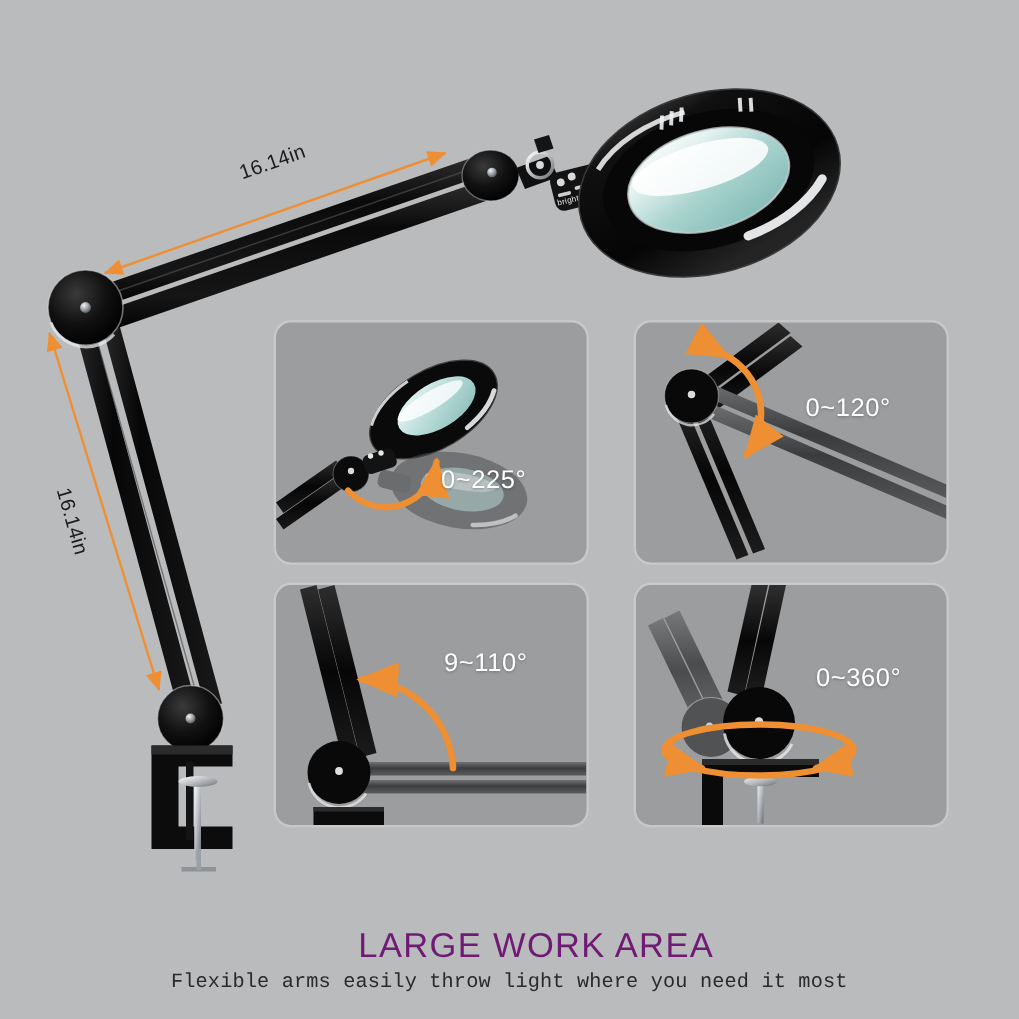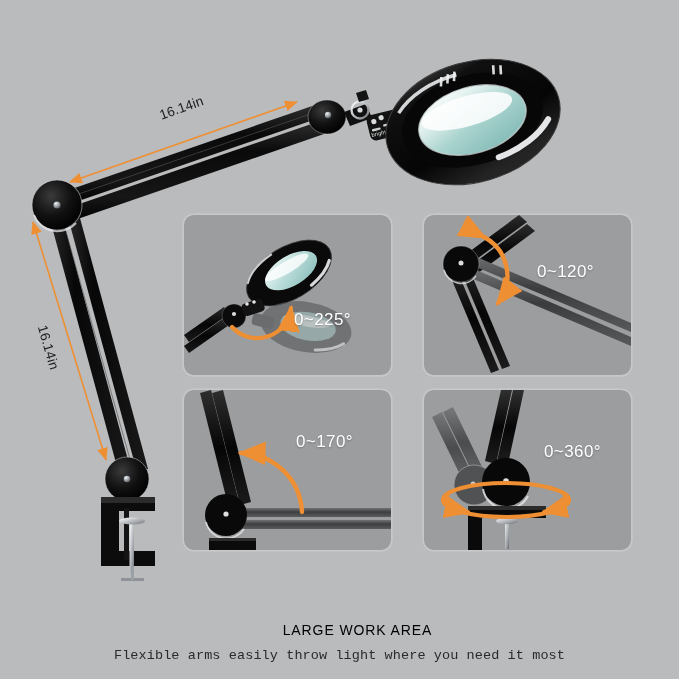--- a/index.html
+++ b/index.html
@@ -72,22 +72,22 @@
   #angle-br { left: 120px; top: 52px; text-align: center; }
 
   
   #caption {
     position: absolute;
     left: 0; top: 617px;
     width: 679px;
     text-align: center;
   }
   #caption-title {
-    color: #000000;
-    font-size: 14px;
+    color: #701a75;
+    font-size: 23px;
     letter-spacing: 0.9px;
     line-height: 26px;
     padding-left: 36px;
   }
   #caption-sub {
     color: #2a2a2a;
     font-size: 13.5px;
     letter-spacing: 0.1px;
     line-height: 22px;
     margin-top: 2px;
@@ -344,21 +344,21 @@
       <circle cx="42" cy="125" r="21" fill="#090909"></circle>
       <circle cx="42" cy="125" r="21" fill="none" stroke="#cacccе" stroke-width="0.8" opacity="0.45"></circle>
       <path d="M22,132 A21,21 0 0,0 60,139" fill="none" stroke="#e7e9eb" stroke-width="1.8" opacity="0.75"></path>
       <circle cx="42" cy="124" r="2.6" fill="#dcdee0"></circle>
 
       <path d="M25,148 L72,148 L72,160 L25,160 Z" fill="#0b0b0b"></path>
       <path d="M25,148 L72,148 L72,151 L25,151 Z" fill="#2c2c2c"></path>
 
       <path d="M118,122 A62,62 0 0,0 57,63" fill="none" stroke="#ef8f33" stroke-width="4.4" stroke-linecap="round" marker-end="url(#pArrBL)"></path>
     </svg>
-    <div class="angle-text" id="angle-bl">0~170°</div>
+    <div class="angle-text" id="angle-bl">9~110°</div>
   </div>
 
   <div class="panel" id="panel-br">
     <svg class="panel-svg" viewBox="0 0 207 160" width="207" height="160">
       <defs>
         <linearGradient id="pArmD" x1="0" y1="0" x2="0" y2="1">
           <stop offset="0%" stop-color="#303030"></stop>
           <stop offset="50%" stop-color="#070707"></stop>
           <stop offset="100%" stop-color="#1d1d1d"></stop>
         </linearGradient>

